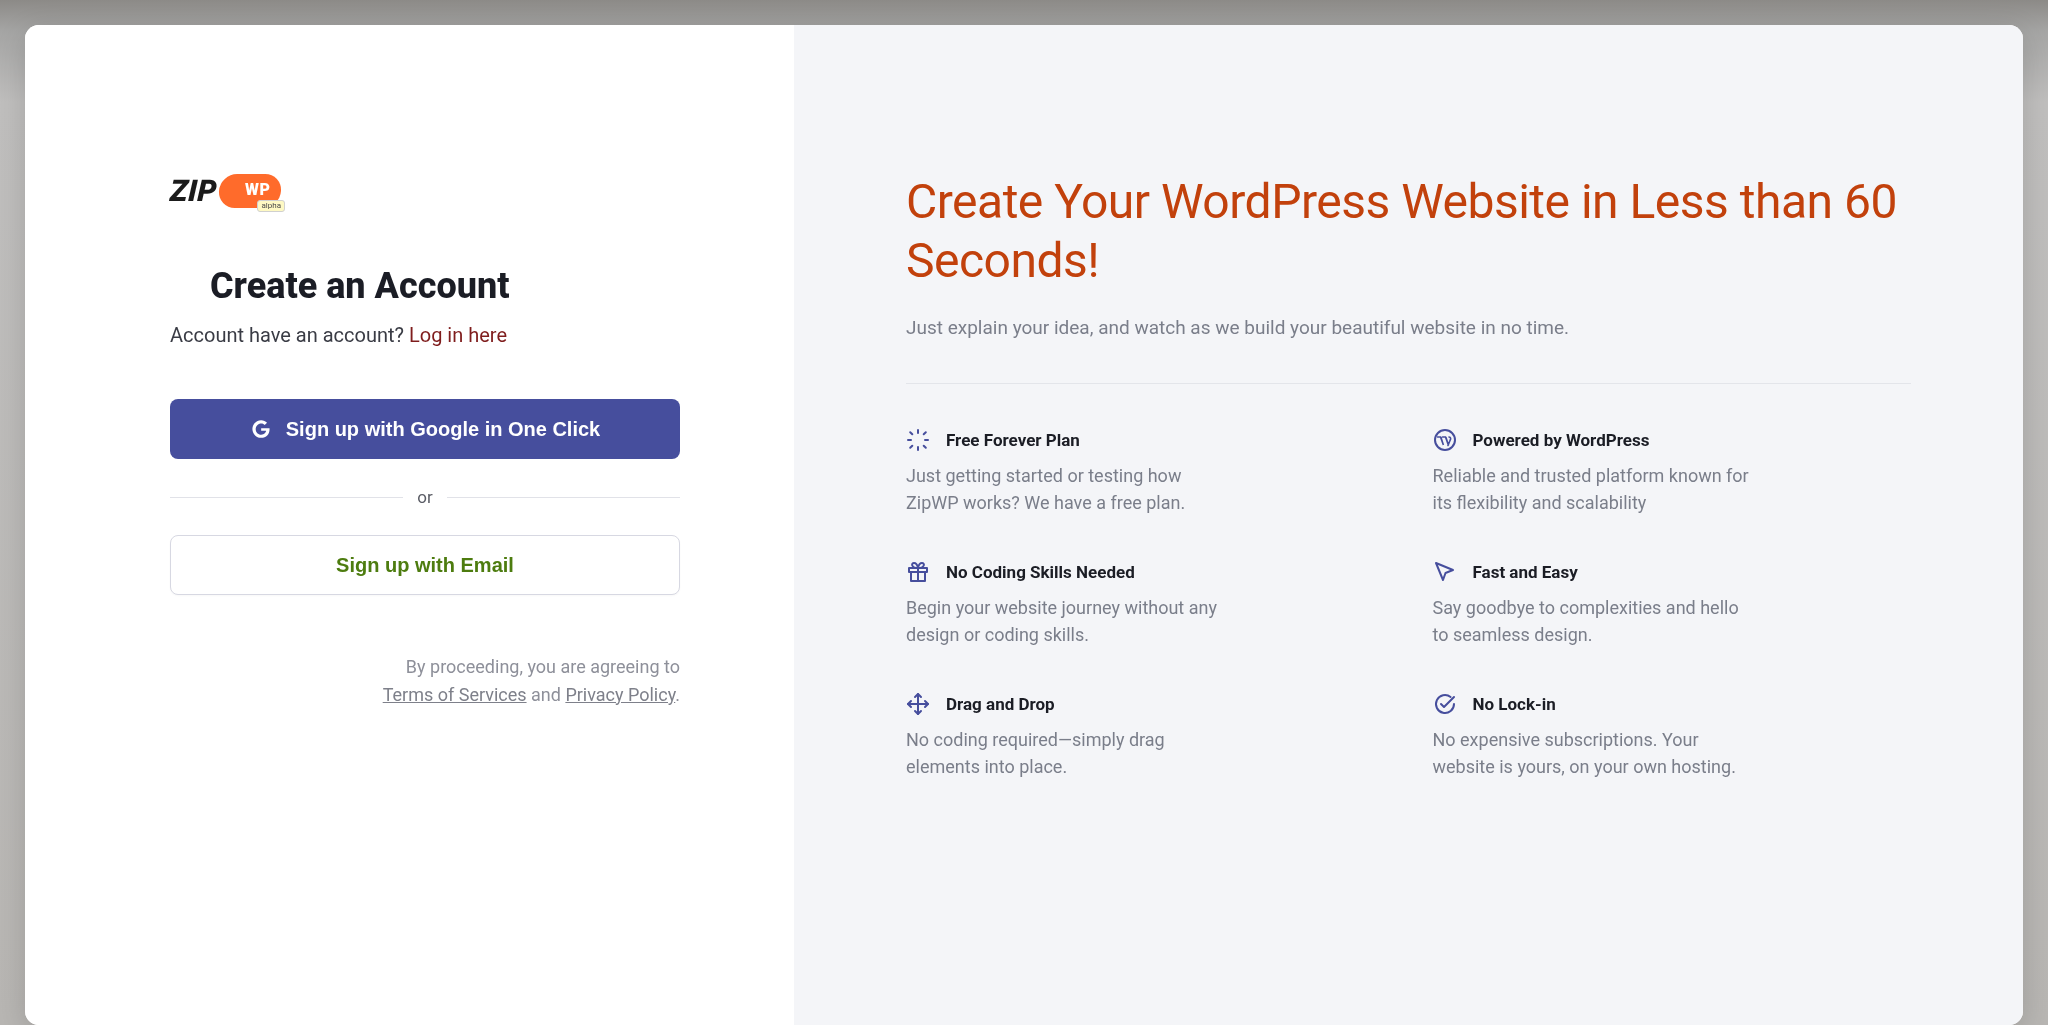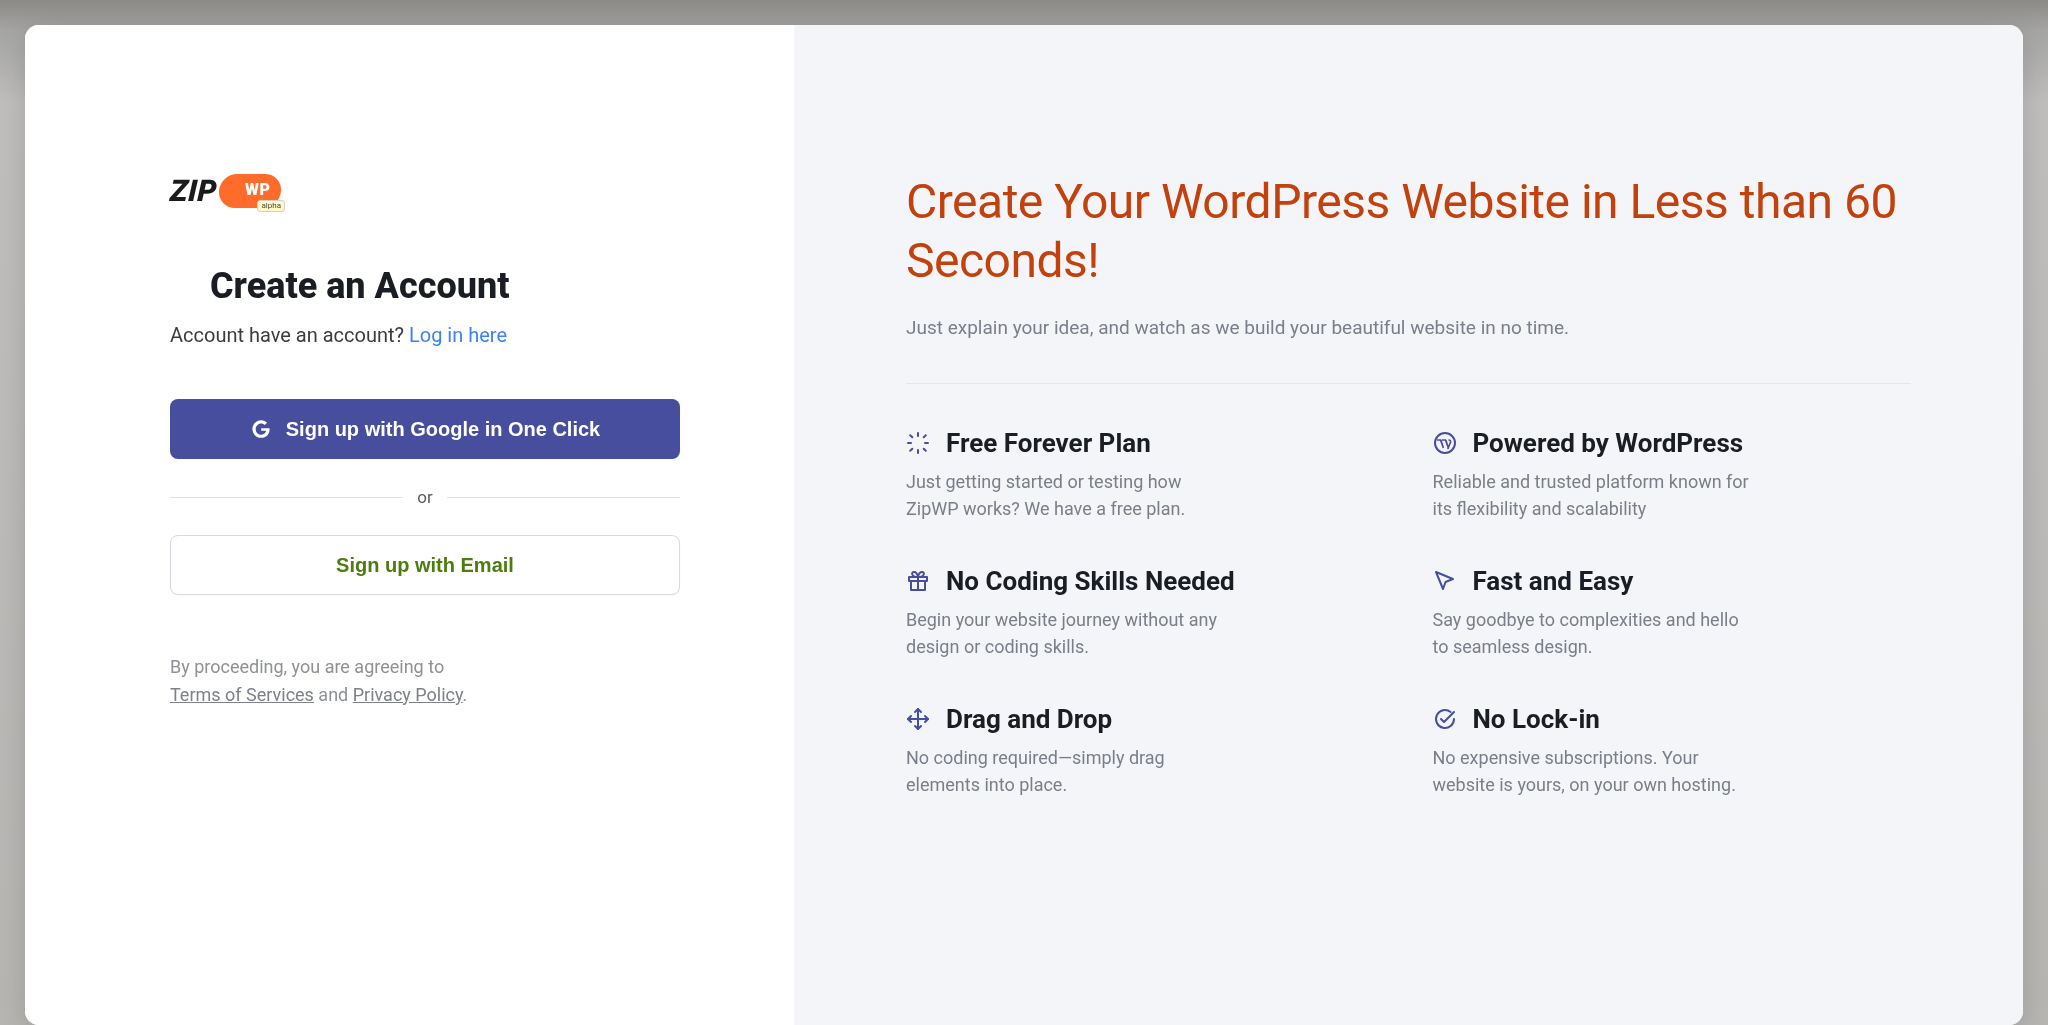--- a/index.html
+++ b/index.html
@@ -83,21 +83,21 @@
     font-weight: 800;
     color: #1b1d25;
     margin-left: 40px;
   }
   .already-row {
     margin-top: 16px;
     font-size: 20px;
     color: #3a3c45;
   }
   .login-link {
-    color: #3b82f6;
+    color: #7f1d1d;
     text-decoration: none;
   }
   .google-btn {
     margin-top: 52px;
     width: 510px;
     height: 60px;
     background: #464e9d;
     color: #fff;
     border: none;
     border-radius: 8px;
@@ -136,21 +136,21 @@
     border: 1px solid #d7d8e2;
     border-radius: 8px;
     font-size: 20px;
     font-weight: 600;
     cursor: pointer;
     box-shadow: 0 1px 2px rgba(0,0,0,0.03);
   }
   .legal {
     width: 510px;
     margin-top: 58px;
-    text-align: left;
+    text-align: right;
     color: #8e909a;
     font-size: 18px;
     line-height: 1.55;
   }
   .legal a {
     color: #7e808a;
     text-decoration: underline;
   }
   .right-pane {
     flex: 1;
@@ -186,21 +186,21 @@
     align-items: center;
     gap: 16px;
   }
   .feature-icon {
     width: 24px;
     height: 24px;
     color: #464e9d;
     flex-shrink: 0;
   }
   .feature-title {
-    font-size: 26px;
+    font-size: 17px;
     font-weight: 700;
     color: #1b1d25;
   }
   .feature-desc {
     margin-top: 10px;
     font-size: 18px;
     color: #7a7e8a;
     line-height: 1.5;
     max-width: 320px;
   }

